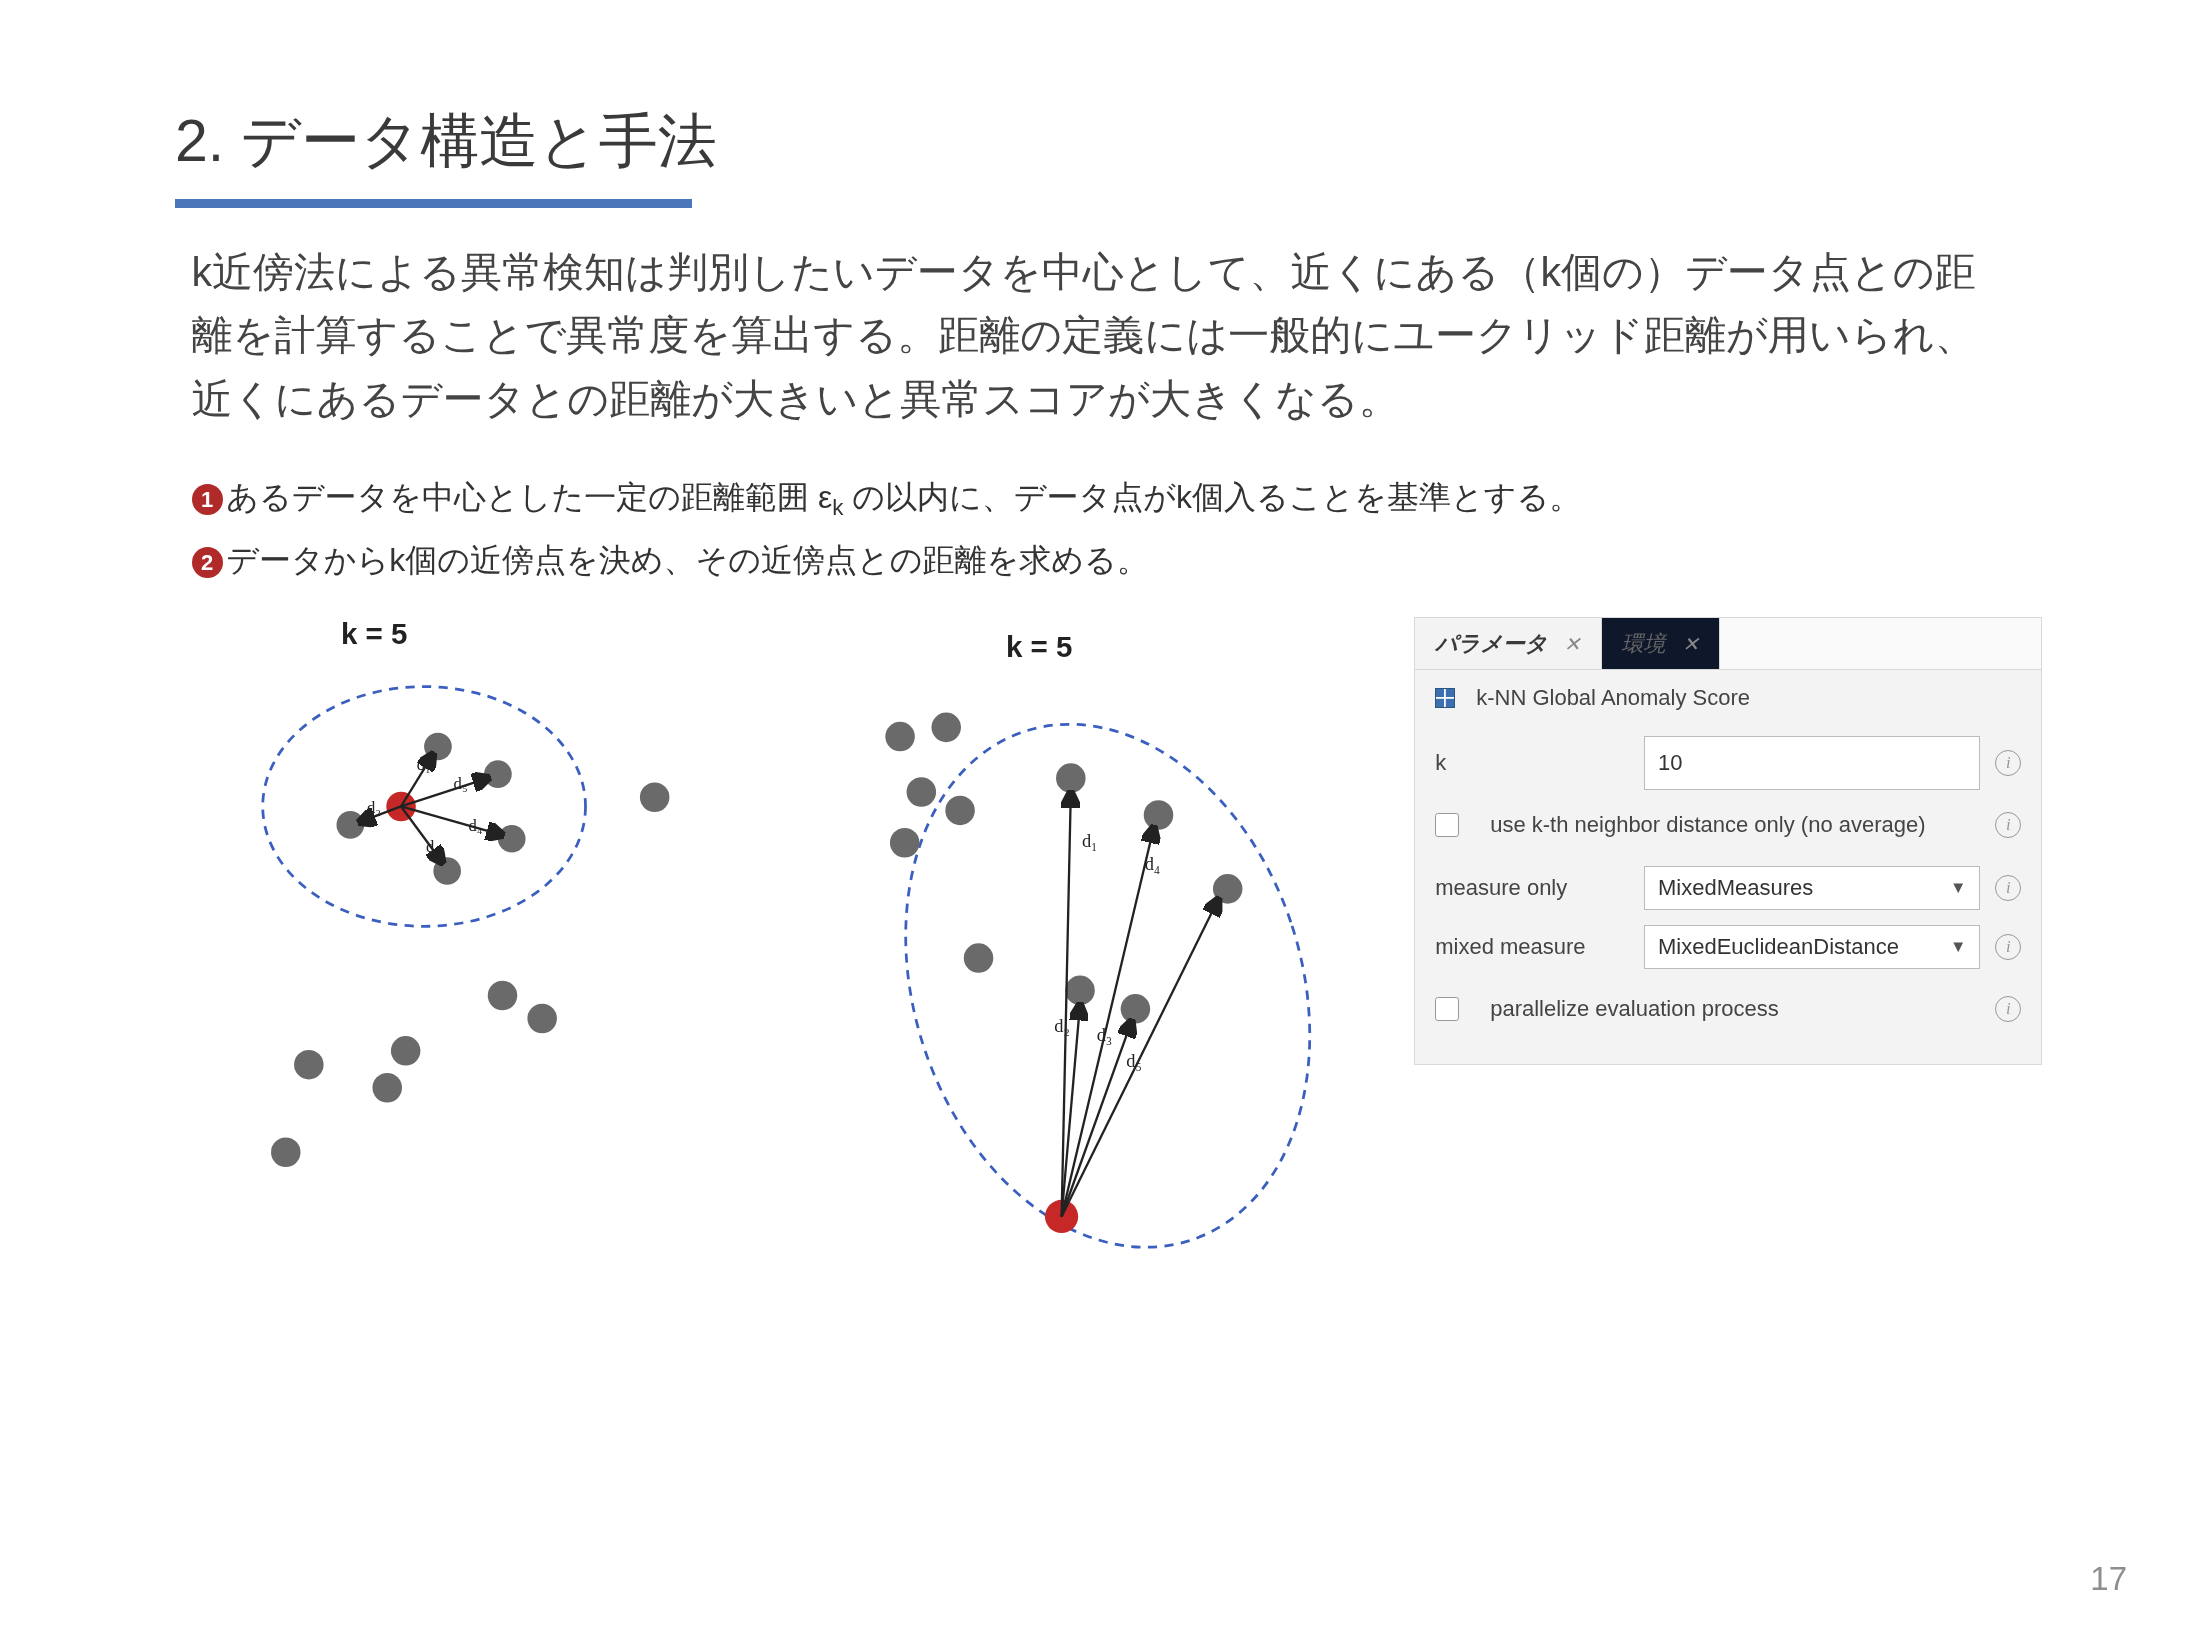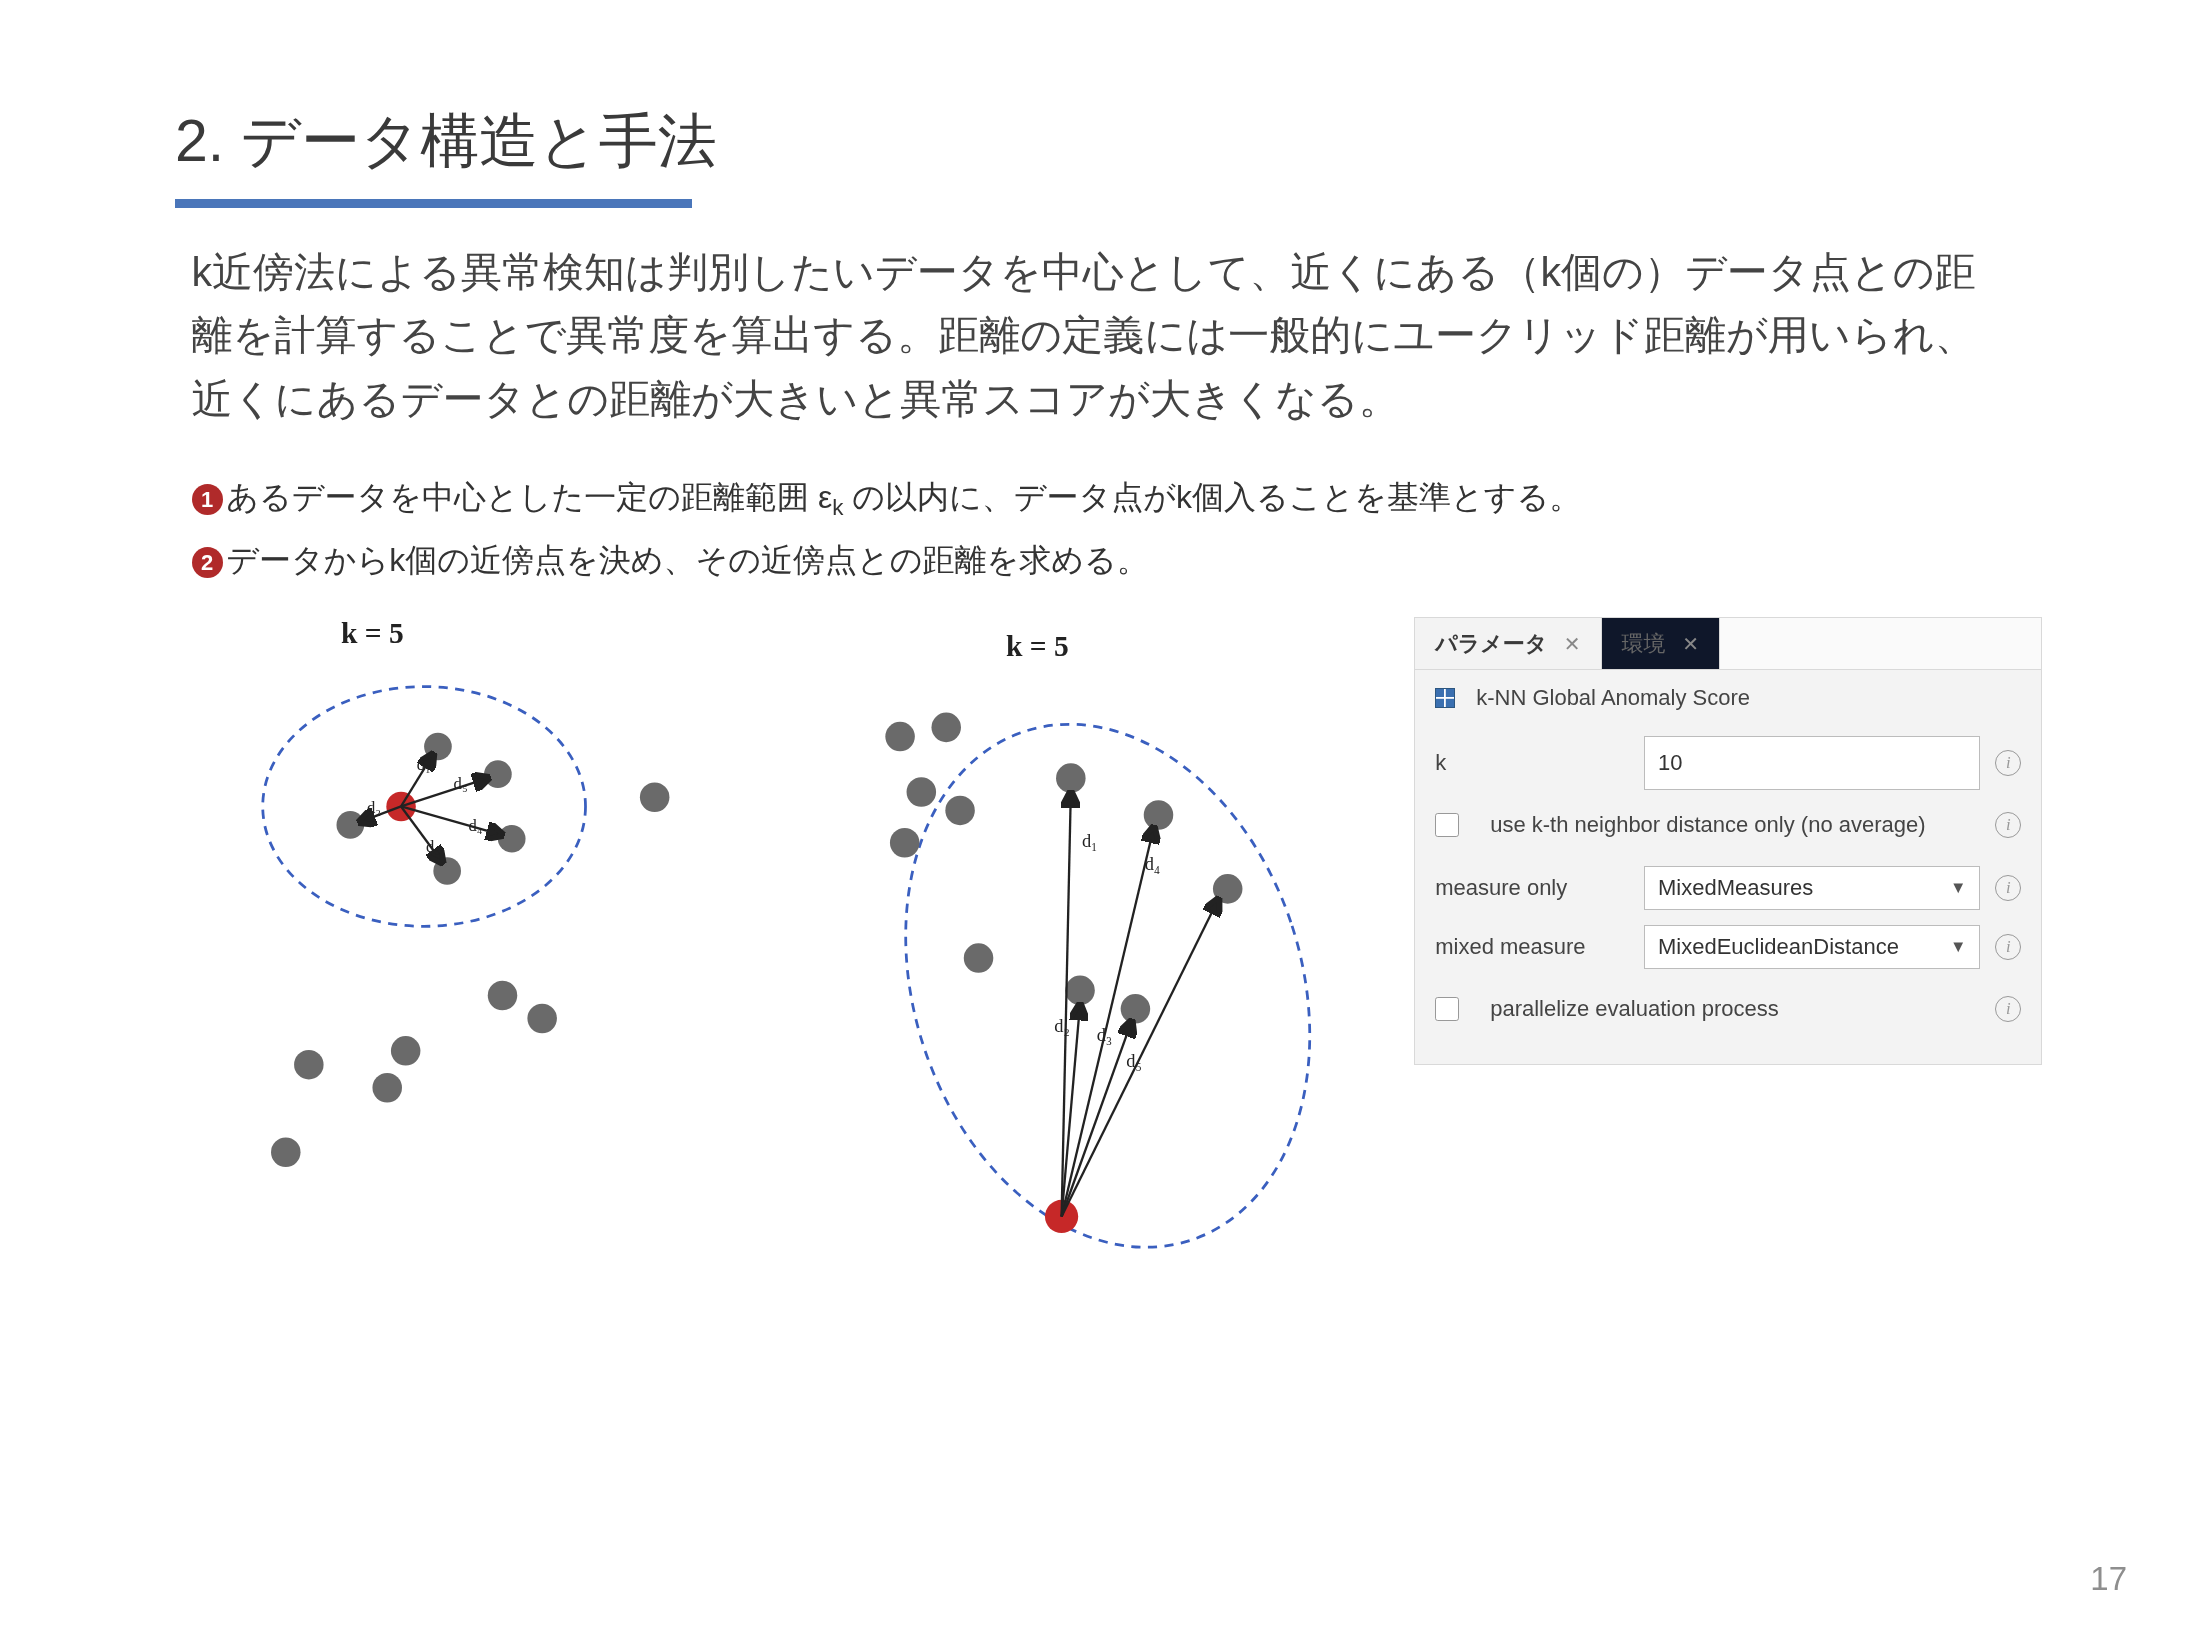--- a/index.html
+++ b/index.html
@@ -77,21 +77,20 @@
   .figure-area {
     position: relative;
     margin-top: 33px;
     height: 701px;
   }
   .fig-label {
     position: absolute;
     font-size: 29.5px;
     font-weight: 700;
     color: #222;
-    font-family: Liberation Serif, serif;
   }
   .page-num {
     position: absolute;
     right: 81px;
     bottom: 50px;
     font-size: 33px;
     color: #8e8e8e;
   }
 
   
@@ -114,20 +113,21 @@
   .tab {
     display: flex;
     align-items: center;
     padding: 0 20px;
     font-size: 22px;
     font-weight: 700;
     color: #3a3a3a;
     border-right: 0.9px solid #d9d9d9;
     background: #f3f3f3;
     gap: 16.6px;
+    font-style: italic;
   }
   .tab.inactive {
     font-weight: 400;
     color: #666;
     background: #0f172a;
   }
   .tab-close { color: #888; font-weight: 400; font-size: 20px; }
   .panel-body { padding: 14.8px 20px 22px 20px; }
   .knn-header {
     display: flex;

